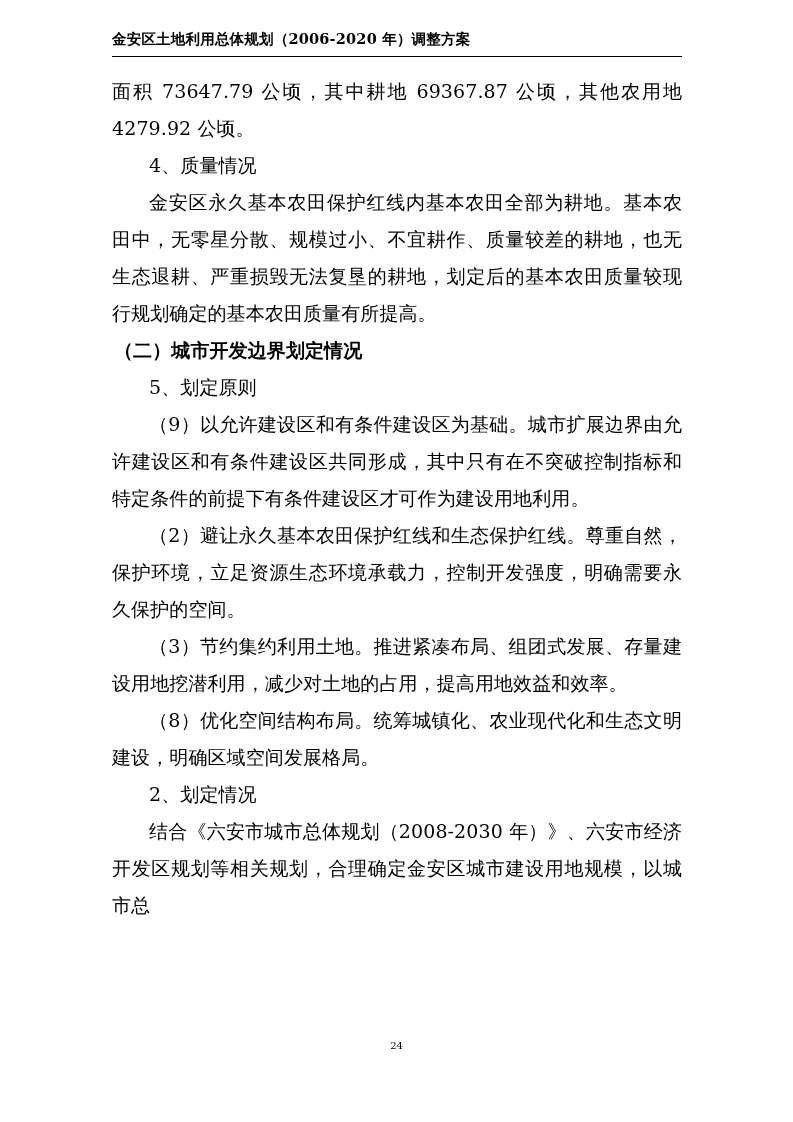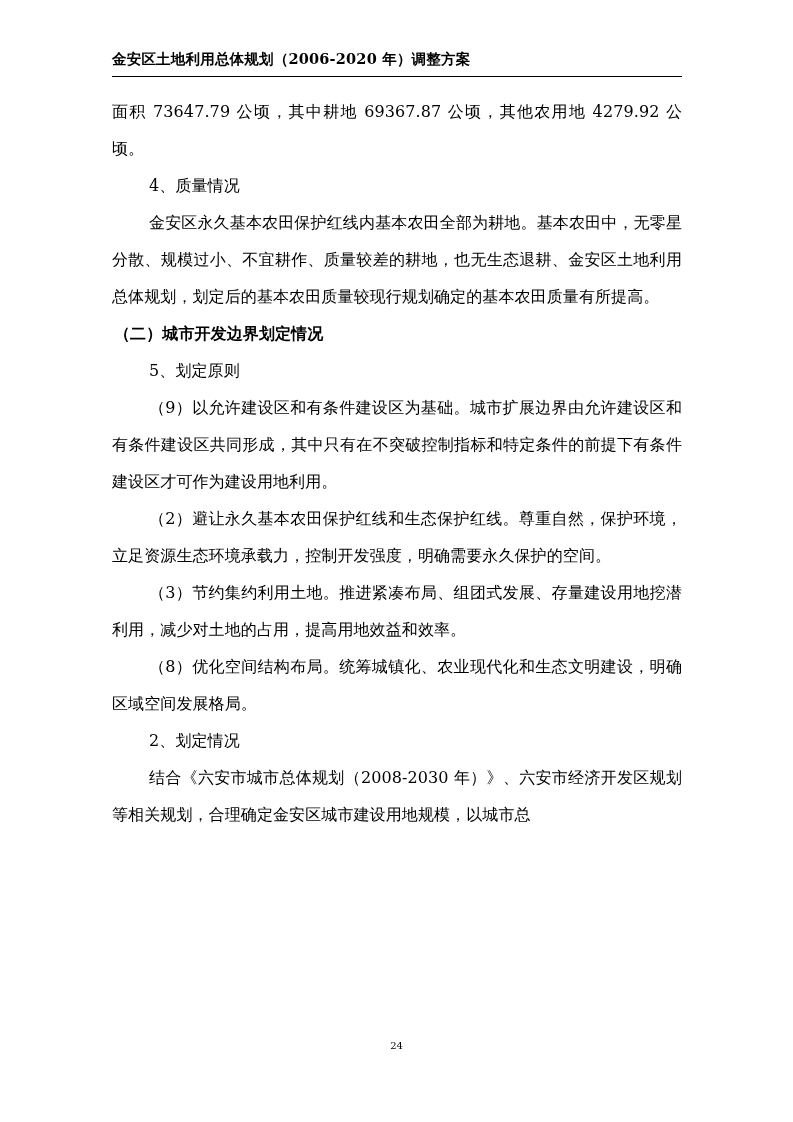--- a/index.html
+++ b/index.html
@@ -15,40 +15,40 @@
     height: 1122px;
     background: #ffffff;
     position: relative;
     box-sizing: border-box;
     margin: 0 auto;
     overflow: hidden;
   }
   .content {
     position: absolute;
     left: 112px;
-    top: 48px;
+    top: 28px;
     width: 570px;
   }
   .header {
     font-size: 14.5px;
     line-height: 1.5;
     letter-spacing: 0.2px;
     text-align: left;
     color: #000;
     font-weight: 600;
     padding-bottom: 6px;
   }
   .header-rule {
     border-bottom: 1.2px solid #000;
     width: 570px;
     margin-bottom: 16px;
   }
   p {
     margin: 0;
-    font-size: 16px;
+    font-size: 19px;
     line-height: 37px;
     color: #000;
     text-align: justify;
     text-justify: inter-ideograph;
     letter-spacing: 0.1px;
   }
   p.indent {
     text-indent: 37px;
   }
   p.heading {
@@ -69,21 +69,21 @@
 </head>
 <body>
 
 <div class="page">
   <div class="content">
     <div class="header">金安区土地利用总体规划（2006-2020 年）调整方案</div>
     <div class="header-rule"></div>
 
     <p class="">面积 73647.79 公顷，其中耕地 69367.87 公顷，其他农用地 4279.92 公顷。</p>
     <p class="indent">4、质量情况</p>
-    <p class="indent">金安区永久基本农田保护红线内基本农田全部为耕地。基本农田中，无零星分散、规模过小、不宜耕作、质量较差的耕地，也无生态退耕、金安区土地利用总体规划，划定后的基本农田质量较现行规划确定的基本农田质量有所提高。</p>
+    <p class="indent">金安区永久基本农田保护红线内基本农田全部为耕地。基本农田中，无零星分散、规模过小、不宜耕作、质量较差的耕地，也无生态退耕、严重损毁无法复垦的耕地，划定后的基本农田质量较现行规划确定的基本农田质量有所提高。</p>
     <p class="heading">（二）城市开发边界划定情况</p>
     <p class="indent">5、划定原则</p>
     <p class="indent">（9）以允许建设区和有条件建设区为基础。城市扩展边界由允许建设区和有条件建设区共同形成，其中只有在不突破控制指标和特定条件的前提下有条件建设区才可作为建设用地利用。</p>
     <p class="indent">（2）避让永久基本农田保护红线和生态保护红线。尊重自然，保护环境，立足资源生态环境承载力，控制开发强度，明确需要永久保护的空间。</p>
     <p class="indent">（3）节约集约利用土地。推进紧凑布局、组团式发展、存量建设用地挖潜利用，减少对土地的占用，提高用地效益和效率。</p>
     <p class="indent">（8）优化空间结构布局。统筹城镇化、农业现代化和生态文明建设，明确区域空间发展格局。</p>
     <p class="indent">2、划定情况</p>
     <p class="indent">结合《六安市城市总体规划（2008-2030 年）》、六安市经济开发区规划等相关规划，合理确定金安区城市建设用地规模，以城市总</p>
   </div>
 

